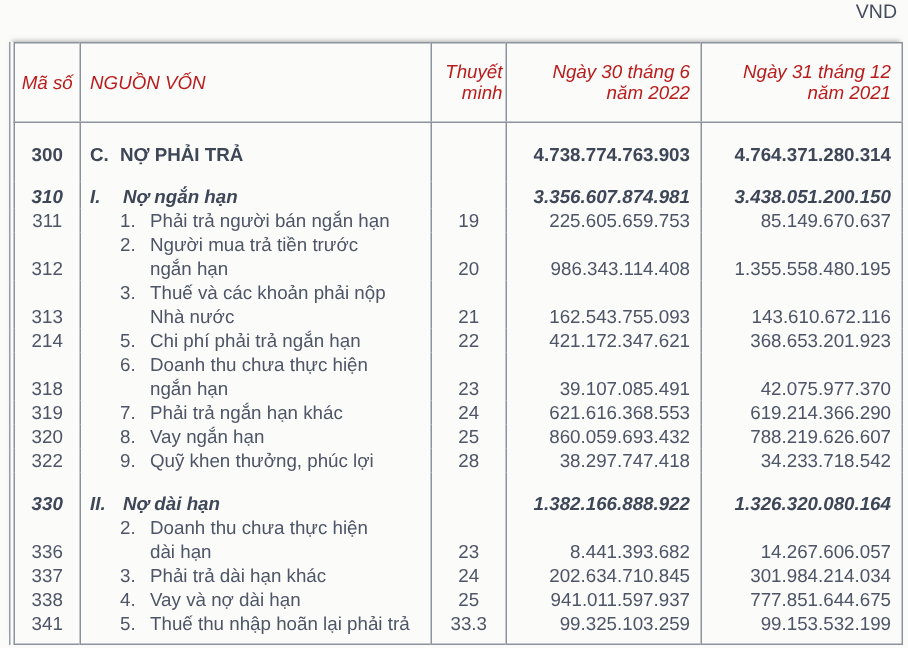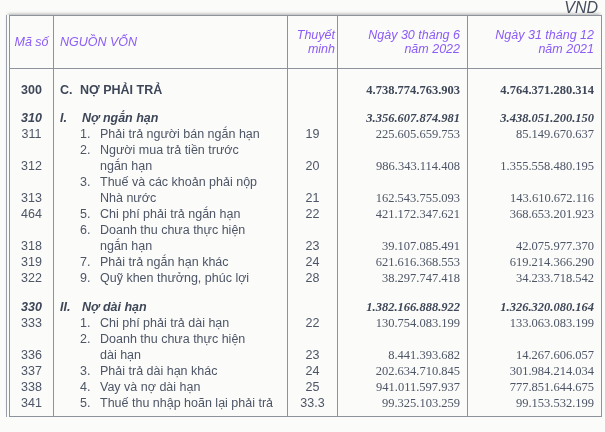--- a/index.html
+++ b/index.html
@@ -9,25 +9,24 @@
     width: 605px;
     height: 432px;
     overflow: hidden;
     font-family: "Liberation Sans", sans-serif;
     color: #4d5566;
   }
   .page { position: relative; width: 605px; height: 432px; }
 
   .currency-label {
     text-align: right;
-    font-style: italic;
-    font-size: 16px;
+    font-size: 13px;
     line-height: 13px;
     color: #454d5e;
-    padding: 1px 7px 1px 0;
+    padding: 1px 7px 14px 0;
   }
 
   .table-wrap {
     margin-left: 6px;
     width: 595px;
     border-left: 1.5px solid #989ea7;
     padding-left: 2px;
     box-shadow: -1px -4px 3px -3px rgba(110,110,110,0.55);
   }
 
@@ -48,35 +47,35 @@
 
   thead th {
     height: 46px;
     vertical-align: middle;
     font-style: italic;
     font-weight: normal;
     border-bottom: 1.2px solid #8d939d;
     white-space: pre-line;
     line-height: 14px;
     padding: 3px 6px;
-    color: #8b5cf6;
+    color: #b91c1c;
   }
   th.h-code { text-align: center; padding: 3px 2px; }
   th.h-name { text-align: left; }
   th.h-note { text-align: right; padding: 3px 2px; }
   th.h-val  { text-align: right; padding-right: 7px; }
 
   tbody td {
     vertical-align: bottom;
     line-height: 16px;
     padding: 0 6px;
   }
   td.code   { text-align: center; padding: 0 2px; }
   td.note   { text-align: center; padding: 0 2px; }
-  td.amount { text-align: right; padding-right: 7px; white-space: nowrap; font-family: Liberation Serif, serif; }
+  td.amount { text-align: right; padding-right: 7px; white-space: nowrap; }
 
   .name-line { display: flex; align-items: baseline; }
   .prefix { flex-shrink: 0; width: 20px; }
   .name-text { white-space: pre-line; }
 
   tr.level-item .name-line { padding-left: 20px; }
   tr.level-section .prefix { width: 22px; }
 
   tr.level-total {
     font-weight: bold;
@@ -179,21 +178,21 @@
                 <span class="prefix">3.</span>
                 <span class="name-text">Thuế và các khoản phải nộp
 Nhà nước</span>
               </div>
             </td>
             <td class="note">21</td>
             <td class="amount">162.543.755.093</td>
             <td class="amount">143.610.672.116</td>
           </tr>
           <tr class="level-item">
-            <td class="code">464</td>
+            <td class="code">214</td>
             <td class="name">
               <div class="name-line">
                 <span class="prefix">5.</span>
                 <span class="name-text">Chi phí phải trả ngắn hạn</span>
               </div>
             </td>
             <td class="note">22</td>
             <td class="amount">421.172.347.621</td>
             <td class="amount">368.653.201.923</td>
           </tr>
@@ -216,20 +215,32 @@
               <div class="name-line">
                 <span class="prefix">7.</span>
                 <span class="name-text">Phải trả ngắn hạn khác</span>
               </div>
             </td>
             <td class="note">24</td>
             <td class="amount">621.616.368.553</td>
             <td class="amount">619.214.366.290</td>
           </tr>
           <tr class="level-item">
+            <td class="code">320</td>
+            <td class="name">
+              <div class="name-line">
+                <span class="prefix">8.</span>
+                <span class="name-text">Vay ngắn hạn</span>
+              </div>
+            </td>
+            <td class="note">25</td>
+            <td class="amount">860.059.693.432</td>
+            <td class="amount">788.219.626.607</td>
+          </tr>
+          <tr class="level-item">
             <td class="code">322</td>
             <td class="name">
               <div class="name-line">
                 <span class="prefix">9.</span>
                 <span class="name-text">Quỹ khen thưởng, phúc lợi</span>
               </div>
             </td>
             <td class="note">28</td>
             <td class="amount">38.297.747.418</td>
             <td class="amount">34.233.718.542</td>
@@ -240,32 +251,20 @@
               <div class="name-line">
                 <span class="prefix">II.</span>
                 <span class="name-text">Nợ dài hạn</span>
               </div>
             </td>
             <td class="note"></td>
             <td class="amount">1.382.166.888.922</td>
             <td class="amount">1.326.320.080.164</td>
           </tr>
           <tr class="level-item">
-            <td class="code">333</td>
-            <td class="name">
-              <div class="name-line">
-                <span class="prefix">1.</span>
-                <span class="name-text">Chi phí phải trả dài hạn</span>
-              </div>
-            </td>
-            <td class="note">22</td>
-            <td class="amount">130.754.083.199</td>
-            <td class="amount">133.063.083.199</td>
-          </tr>
-          <tr class="level-item">
             <td class="code">336</td>
             <td class="name">
               <div class="name-line">
                 <span class="prefix">2.</span>
                 <span class="name-text">Doanh thu chưa thực hiện
 dài hạn</span>
               </div>
             </td>
             <td class="note">23</td>
             <td class="amount">8.441.393.682</td>

